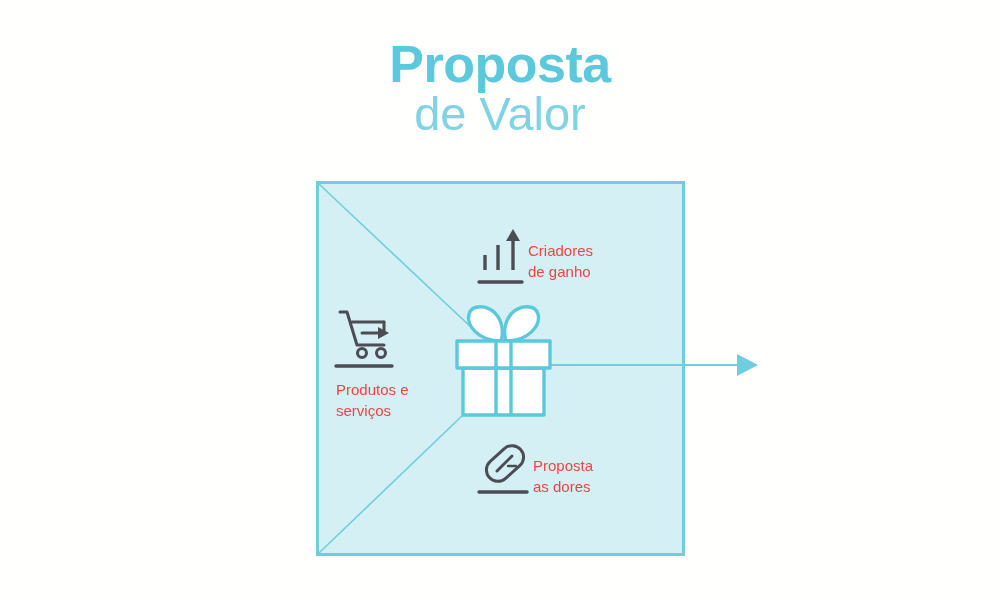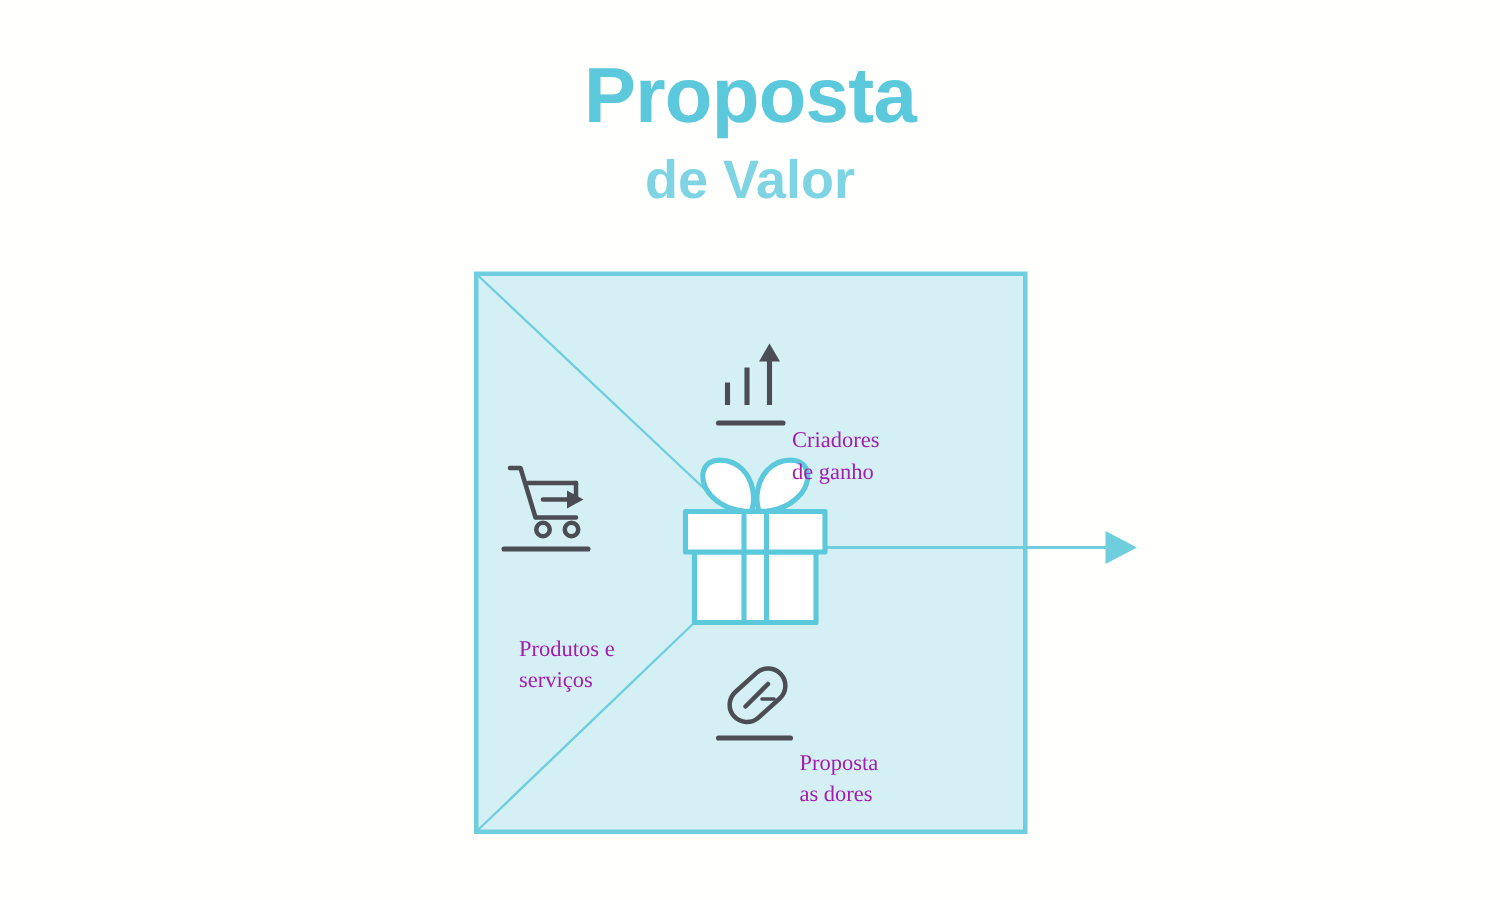--- a/index.html
+++ b/index.html
@@ -32,53 +32,51 @@
   .title-main {
     display: block;
     font-family: "Liberation Sans", sans-serif;
     font-weight: bold;
     font-size: 52px;
     letter-spacing: -0.5px;
     color: #5BC8DC;
   }
   .title-sub {
     display: block;
-    margin-top: 12px;
     font-family: "Liberation Sans", sans-serif;
-    font-weight: bold;
-    font-size: 36px;
+    font-weight: normal;
+    font-size: 47px;
     letter-spacing: 0px;
     color: #7FD4E4;
   }
   .diagram-wrap {
     position: absolute;
     left: 0;
     top: 0;
     width: 1000px;
     height: 600px;
   }
   .label {
     position: absolute;
-    font-family: Liberation Serif, serif;
+    font-family: Liberation Sans, sans-serif;
     font-size: 15px;
     line-height: 1.42;
-    color: #a21caf;
+    color: #ef4444;
     white-space: pre-line;
-    margin-top: 44px;
   }
   .label-gain {
     left: 528px;
     top: 240px;
   }
   .label-pain {
     left: 533px;
     top: 455px;
   }
   .label-products {
-    left: 346px;
+    left: 336px;
     top: 379px;
   }
 </style>
 </head>
 <body>
 
 <div id="stage">
 
   <div class="title-block">
     <span class="title-main">Proposta</span>

